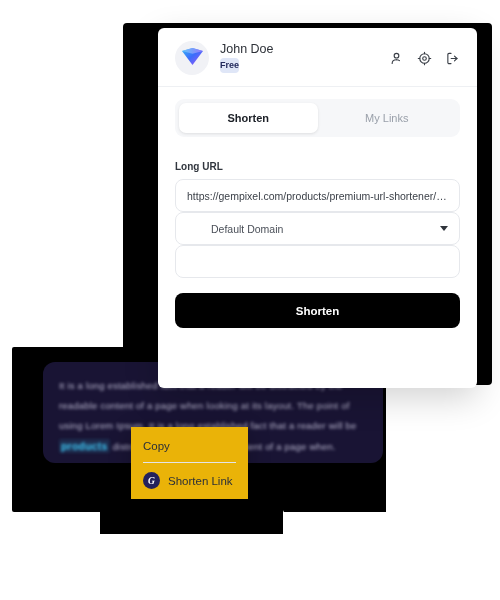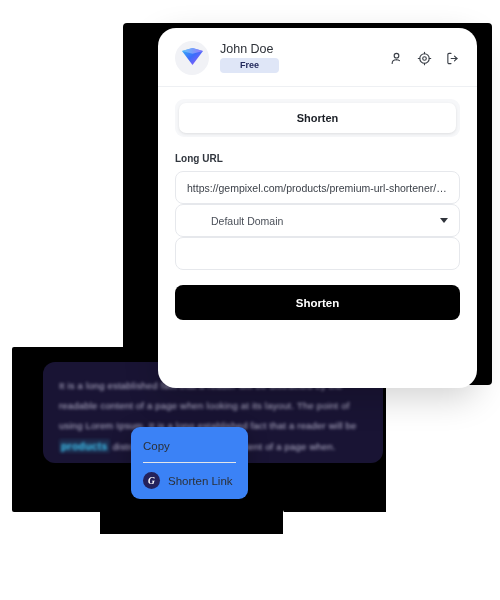--- a/index.html
+++ b/index.html
@@ -81,21 +81,21 @@
   }
 
   
   #extension-card {
     position: absolute;
     left: 158px;
     top: 28px;
     width: 319px;
     height: 360px;
     background: #ffffff;
-    border-radius: 18px;
+    border-radius: 6px;
     box-shadow: 0 10px 34px rgba(0,0,0,.18);
     box-sizing: border-box;
     overflow: hidden;
   }
 
   
   #card-header {
     display: flex;
     align-items: center;
     padding: 13px 17px 11px 17px;
@@ -123,21 +123,21 @@
     font-size: 12.5px;
     color: #2d3138;
     line-height: 1;
   }
   #plan-badge {
     font-size: 9px;
     font-weight: bold;
     color: #232a5c;
     background: #dfe6f7;
     border-radius: 4px;
-    padding: 3px 20px;
+    padding: 3px 0;
     line-height: 1;
   }
   #header-actions {
     margin-left: auto;
     display: flex;
     align-items: center;
     gap: 13px;
   }
   #header-actions .hicon {
     width: 15px;
@@ -174,21 +174,21 @@
 
   
   #card-body {
     padding: 0 17px;
     box-sizing: border-box;
   }
   .field-label {
     font-size: 10px;
     font-weight: bold;
     color: #31363e;
-    margin: 16px 0 7px 0;
+    margin: 24px 0 7px 0;
   }
   .field-box {
     border: 1px solid #e6e8ec;
     border-radius: 8px;
     height: 33px;
     display: flex;
     align-items: center;
     padding: 0 11px;
     box-sizing: border-box;
     background: #ffffff;
@@ -240,22 +240,22 @@
     flex: 0 0 auto;
     font-family: "Liberation Serif", serif;
   }
 
   
   #context-menu {
     position: absolute;
     left: 131px;
     top: 427px;
     width: 117px;
-    background: #3b82f6;
-    border-radius: 9px;
+    background: #eab308;
+    border-radius: 0;
     box-shadow: 0 5px 20px rgba(0,0,0,.25);
     padding: 7px 0 4px 0;
     box-sizing: border-box;
     overflow: hidden;
   }
   .menu-item {
     display: flex;
     align-items: center;
     gap: 8px;
     padding: 6px 12px;
@@ -336,20 +336,21 @@
           <path d="M8 3.2H5.4A1.6 1.6 0 0 0 3.8 4.8v10.4a1.6 1.6 0 0 0 1.6 1.6H8"></path>
           <path d="M12.6 13.2 16 10l-3.4-3.2"></path>
           <path d="M16 10H8.2"></path>
         </svg>
       </span>
     </div>
   </div>
 
   <div id="tabs">
     <div class="tab active">Shorten</div>
+    <div class="tab">My Links</div>
   </div>
 
   <div id="card-body">
 
     <div class="field-label">Long URL</div>
     <div class="field-box">
       <span class="field-value" title="https://gempixel.com/products/premium-url-shortener/extension">https://gempixel.com/products/premium-url-shortener/extension</span>
     </div>
 
     <div class="field-box select">

